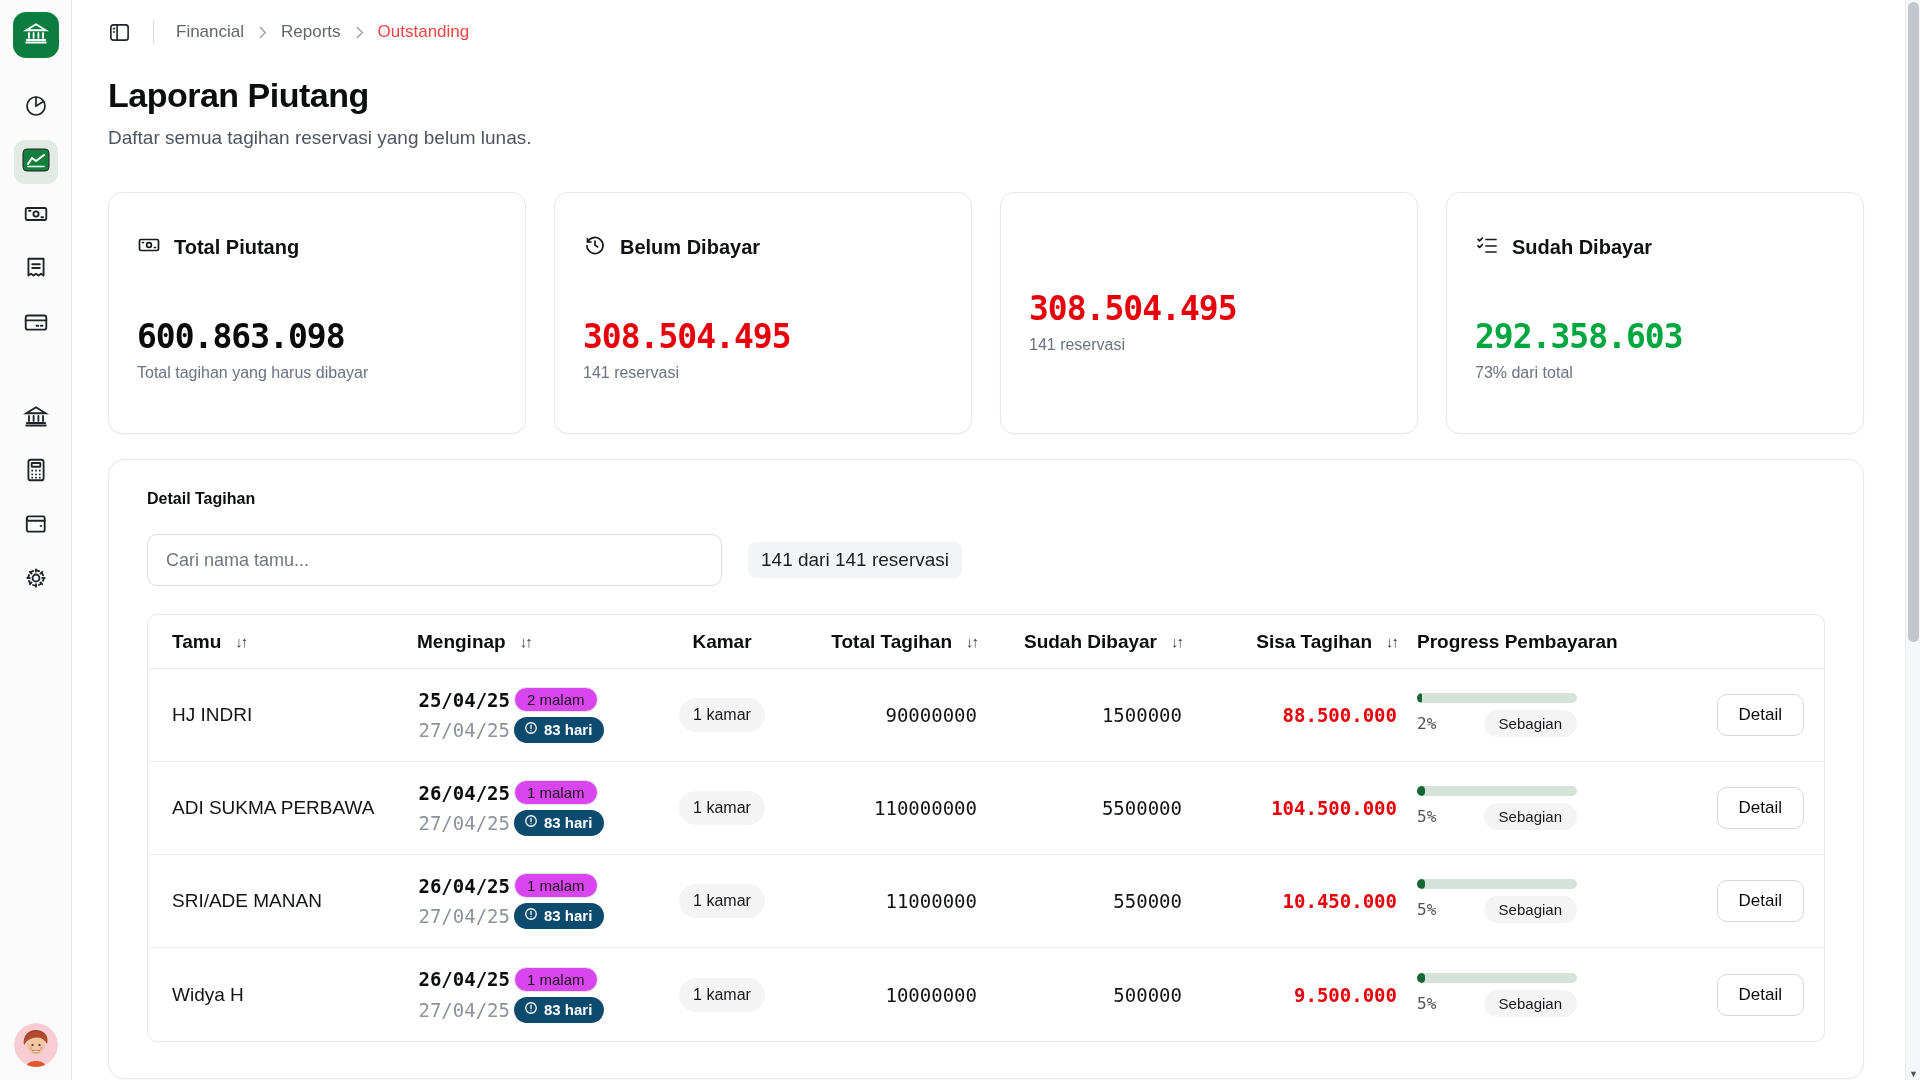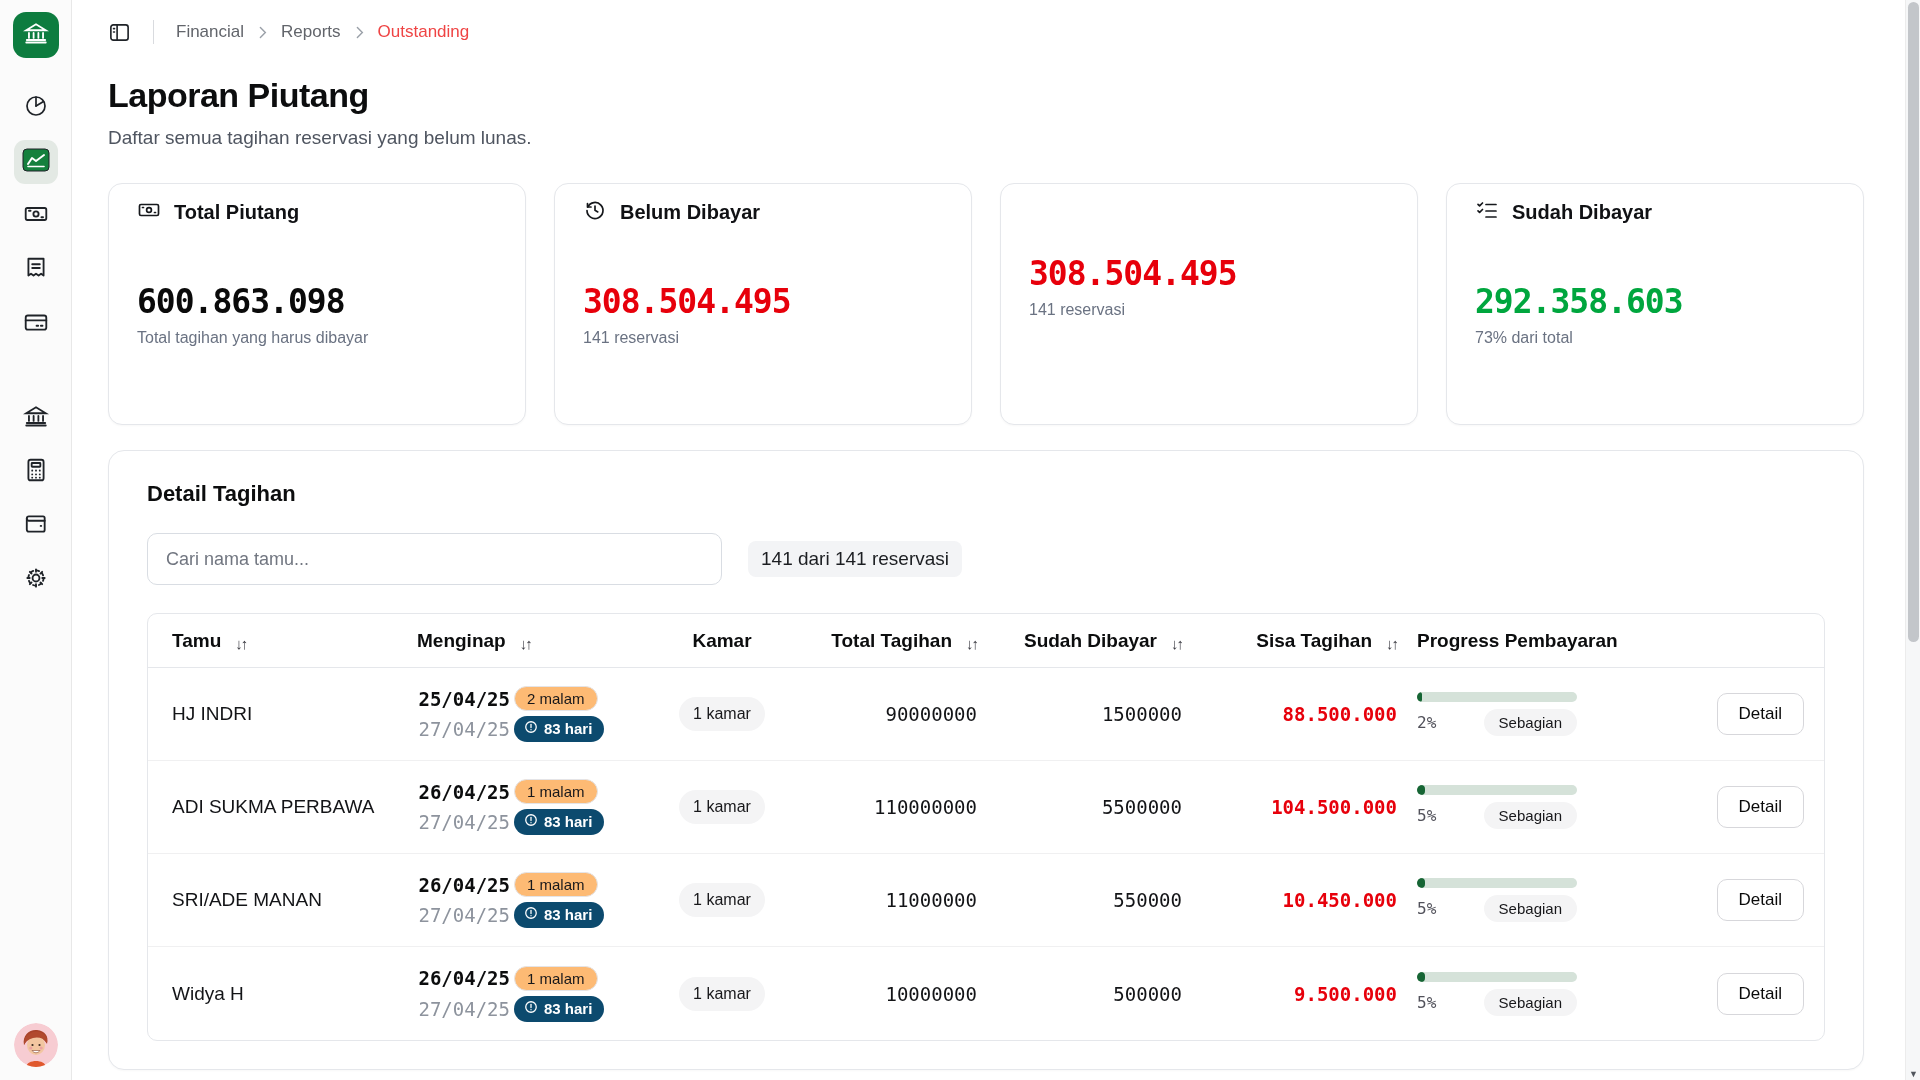--- a/index.html
+++ b/index.html
@@ -37,55 +37,55 @@
   .crumb { font-size:17px; color:#62656b; cursor:pointer; }
   .crumb.current { color:#ef4444; cursor:default; }
   .crumb-sep { display:flex; align-items:center; margin:0 10px; }
 
   .page-title { font-size:34px; font-weight:700; letter-spacing:-0.5px; margin-top:28px; color:#0c0d0e; }
   .page-subtitle { font-size:19px; color:#4f5560; margin-top:12px; }
 
   
   .cards { display:grid; grid-template-columns:repeat(4,1fr); gap:28px; margin-top:34px; }
   .card { height:242px; background:#fff; border:1px solid #e5e7eb; border-radius:14px;
-    padding:14px 28px; box-shadow:0 1px 2px rgba(0,0,0,0.03); }
+    padding:40px 28px; box-shadow:0 1px 2px rgba(0,0,0,0.03);margin-top:9px; }
   .card-head { display:flex; align-items:center; gap:13px; }
   .card-title { font-size:20px; font-weight:700; color:#101114; }
   .card-value { margin-top:56px; font-family:"DejaVu Sans Mono", monospace; font-weight:700;
     font-size:33px; letter-spacing:-1px; }
   .card-sub { margin-top:8px; font-size:16px; color:#6a7282; }
 
   
   .detail-card { margin-top:25px; background:#fff; border:1px solid #e5e7eb; border-radius:16px;
     padding:30px 38px 38px 38px; box-shadow:0 1px 2px rgba(0,0,0,0.03); height:620px; }
-  .detail-title { font-size:22px; font-weight:700; color:#0c0d0e; }
+  .detail-title { font-size:16px; font-weight:700; color:#0c0d0e; }
   .filter-row { display:flex; align-items:center; gap:26px; margin-top:26px; }
   .search-input { width:575px; height:52px; border:1px solid #d9dde3; border-radius:10px;
     padding:0 18px; font-size:18px; font-family:"Liberation Sans", sans-serif; color:#101114; outline:none; }
   .search-input::placeholder { color:#717680; }
   .count-badge { background:#f3f4f6; border-radius:8px; padding:7px 13px; font-size:19px; color:#1c1e22;text-align:center; }
 
   
   .table { margin-top:28px; border:1px solid #e5e7eb; border-radius:10px; overflow:hidden; }
   .tr { display:grid; grid-template-columns:245px 240px 150px 190px 205px 215px 225px 1fr;
     align-items:center; padding:0 14px; }
   .thead { height:54px; border-bottom:1px solid #e5e7eb; }
-  .th { font-size:19px; font-weight:700; color:#0c0d0e; display:flex; align-items:flex-end; gap:14px; padding:0 10px; }
+  .th { font-size:19px; font-weight:700; color:#0c0d0e; display:flex; align-items:center; gap:14px; padding:0 10px; }
   .th.num { justify-content:flex-end; }
   .sort { font-size:15px; color:#3f3f46; cursor:pointer; letter-spacing:-2px; }
   .tbody .tr { height:93px; border-bottom:1px solid #f0f0f1; }
   .tbody .tr:last-child { border-bottom:none; }
   .td { padding:0 10px; font-size:19px; color:#131417; }
   .td.num { text-align:right; font-family:"DejaVu Sans Mono", monospace; }
   .td.remaining { text-align:right; font-family:"DejaVu Sans Mono", monospace; font-weight:700; color:#e7000b; }
   .stay { display:flex; flex-direction:column; gap:5px; }
   .stay-line { display:flex; align-items:center; gap:4px; }
   .stay-date { font-family:"DejaVu Sans Mono", monospace; font-size:19px; font-weight:700; color:#0c0d0e; width:93px; text-align:right; }
   .stay-line.out .stay-date { color:#8d939d; font-weight:400; }
-  .pill-nights { border:1px solid #e4e4e7; border-radius:999px; padding:3px 12px; font-size:15px; color:#18181b; background:#fdba74; }
+  .pill-nights { border:1px solid #e4e4e7; border-radius:999px; padding:3px 12px; font-size:15px; color:#18181b; background:#d946ef; }
   .pill-overdue { display:flex; align-items:flex-start; gap:6px; background:#0c4a6e; color:#fff;
     border-radius:999px; padding:4px 12px 5px 10px; font-size:15px; font-weight:700; }
   .pill-room { display:inline-block; background:#f4f4f5; border-radius:999px; padding:8px 14px; font-size:16px; color:#18181b; }
   .td.kamar { text-align:center; }
   .pcell { width:160px; display:flex; flex-direction:column; gap:7px; }
   .pbar { width:160px; height:10px; border-radius:6px; background:#d5e2d9; overflow:hidden; }
   .pfill { height:100%; background:#166534; border-radius:6px; }
   .prow { display:flex; align-items:center; justify-content:space-between; }
   .ppct { font-family:"DejaVu Sans Mono", monospace; font-size:16px; color:#52525b; }
   .pstatus { background:#f4f4f5; border-radius:999px; padding:5px 15px; font-size:15px; color:#18181b; }

